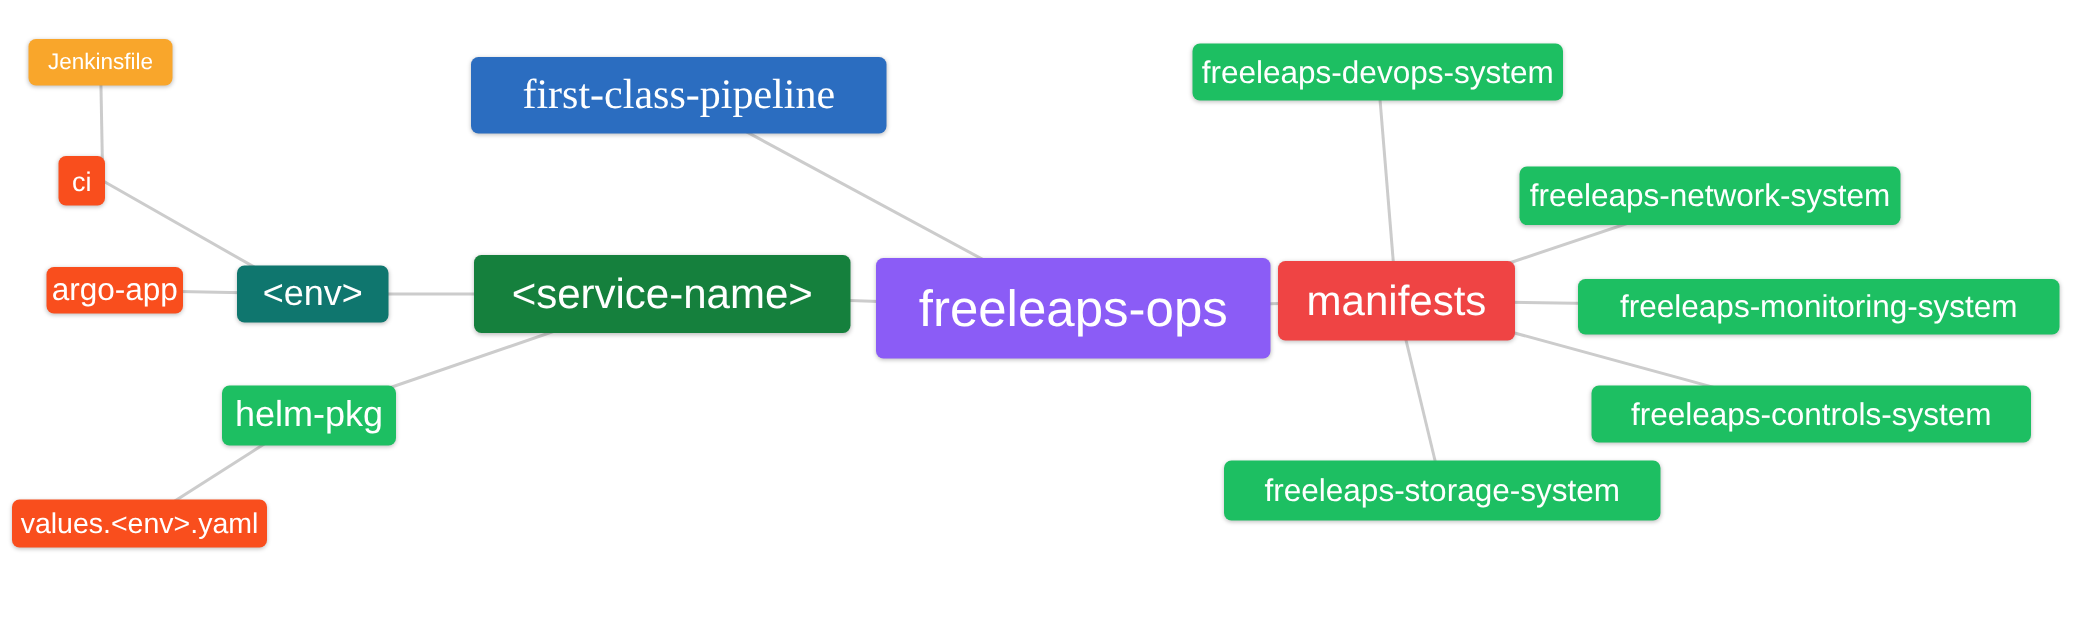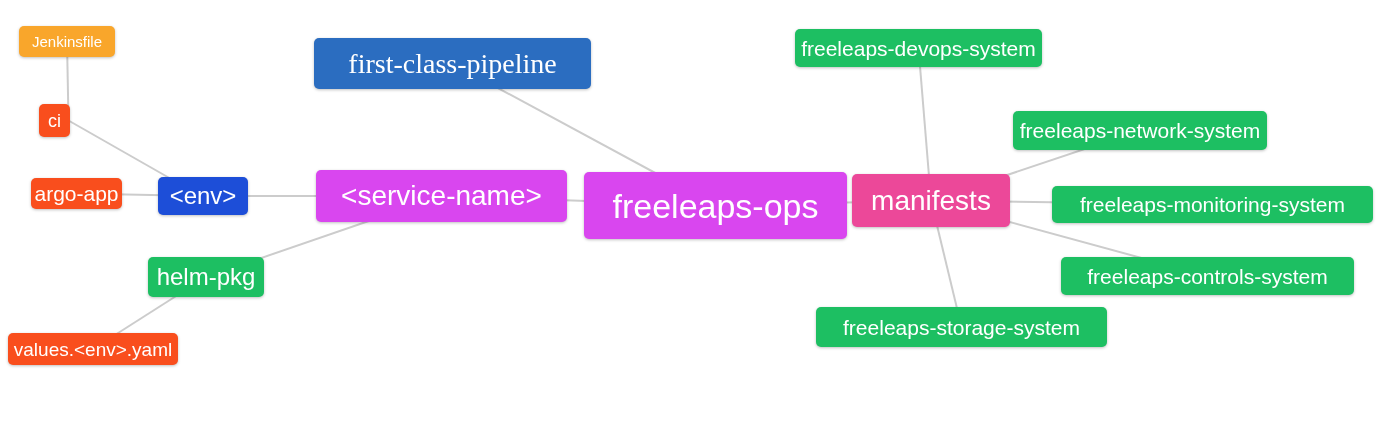--- a/index.html
+++ b/index.html
@@ -51,25 +51,25 @@
       <line x1="715.5" y1="205.5" x2="931" y2="200.5" stroke="#cccccc" stroke-width="2"></line>
       <line x1="931" y1="200.5" x2="918.5" y2="48" stroke="#cccccc" stroke-width="2"></line>
       <line x1="931" y1="200.5" x2="1140" y2="130.5" stroke="#cccccc" stroke-width="2"></line>
       <line x1="931" y1="200.5" x2="1212.5" y2="204.5" stroke="#cccccc" stroke-width="2"></line>
       <line x1="931" y1="200.5" x2="1207.5" y2="276" stroke="#cccccc" stroke-width="2"></line>
       <line x1="931" y1="200.5" x2="961.5" y2="327" stroke="#cccccc" stroke-width="2"></line>
     </svg>
 <div class="node" style="left: 19px; top: 26px; width: 96px; height: 31px; background: rgb(249, 166, 43); font-size: 15px; color: rgb(255, 255, 255);">Jenkinsfile</div>
     <div class="node" style="left: 39px; top: 104px; width: 31px; height: 33px; background: rgb(249, 78, 29); font-size: 18px; color: rgb(255, 255, 255);">ci</div>
     <div class="node" style="left: 31px; top: 178px; width: 91px; height: 31px; background: rgb(249, 78, 29); font-size: 21px; color: rgb(255, 255, 255);">argo-app</div>
-    <div class="node" style="left: 158px; top: 177px; width: 90px; height: 38px; background: #1d4ed8; font-size: 24px; color: rgb(255, 255, 255);">&lt;env&gt;</div>
+    <div class="node" style="left: 158px; top: 177px; width: 101px; height: 38px; background: #0f766e; font-size: 24px; color: rgb(255, 255, 255);">&lt;env&gt;</div>
     <div class="node" style="left: 148px; top: 257px; width: 116px; height: 40px; background: rgb(29, 191, 98); font-size: 24px; color: rgb(255, 255, 255);">helm-pkg</div>
     <div class="node" style="left: 8px; top: 333px; width: 170px; height: 32px; background: rgb(249, 78, 29); font-size: 19px; color: rgb(255, 255, 255);">values.&lt;env&gt;.yaml</div>
     <div class="node" style="left: 314px; top: 38px; width: 277px; height: 51px; background: rgb(43, 109, 192); font-size: 28px; color: rgb(255, 255, 255); font-family: Liberation Serif, serif;">first-class-pipeline</div>
-    <div class="node" style="left: 316px; top: 170px; width: 251px; height: 52px; background: #d946ef; font-size: 28px; color: rgb(255, 255, 255);">&lt;service-name&gt;</div>
-    <div class="node" style="left: 584px; top: 172px; width: 263px; height: 67px; background: #d946ef; font-size: 34px; color: rgb(255, 255, 255);">freeleaps-ops</div>
-    <div class="node" style="left: 852px; top: 174px; width: 158px; height: 53px; background: #ec4899; font-size: 28px; color: rgb(255, 255, 255);">manifests</div>
+    <div class="node" style="left: 316px; top: 170px; width: 251px; height: 52px; background: #15803d; font-size: 28px; color: rgb(255, 255, 255);">&lt;service-name&gt;</div>
+    <div class="node" style="left: 584px; top: 172px; width: 263px; height: 67px; background: #8b5cf6; font-size: 34px; color: rgb(255, 255, 255);">freeleaps-ops</div>
+    <div class="node" style="left: 852px; top: 174px; width: 158px; height: 53px; background: #ef4444; font-size: 28px; color: rgb(255, 255, 255);">manifests</div>
     <div class="node" style="left: 795px; top: 29px; width: 247px; height: 38px; background: rgb(29, 191, 98); font-size: 21px; color: rgb(255, 255, 255);">freeleaps-devops-system</div>
     <div class="node" style="left: 1013px; top: 111px; width: 254px; height: 39px; background: rgb(29, 191, 98); font-size: 21px; color: rgb(255, 255, 255);">freeleaps-network-system</div>
     <div class="node" style="left: 1052px; top: 186px; width: 321px; height: 37px; background: rgb(29, 191, 98); font-size: 21px; color: rgb(255, 255, 255);">freeleaps-monitoring-system</div>
     <div class="node" style="left: 1061px; top: 257px; width: 293px; height: 38px; background: rgb(29, 191, 98); font-size: 21px; color: rgb(255, 255, 255); text-align: center;">freeleaps-controls-system</div>
     <div class="node" style="left: 816px; top: 307px; width: 291px; height: 40px; background: rgb(29, 191, 98); font-size: 21px; color: rgb(255, 255, 255);">freeleaps-storage-system</div>
   </div>
 
 </body></html>

